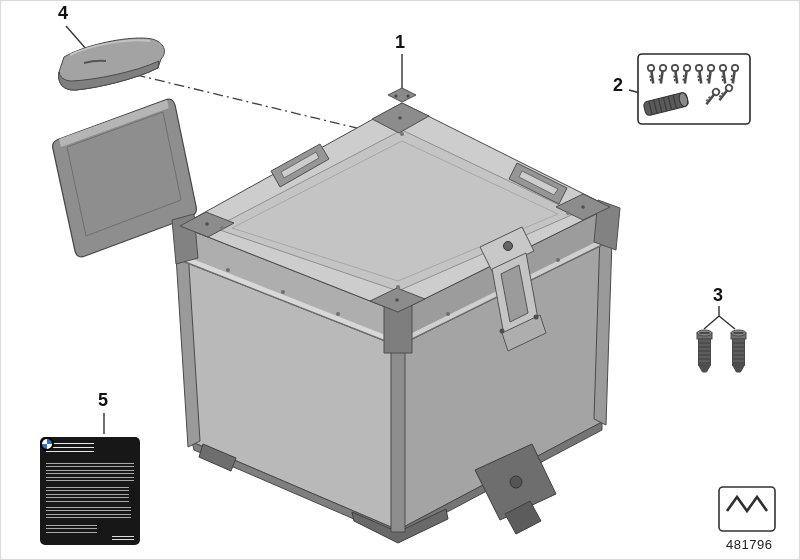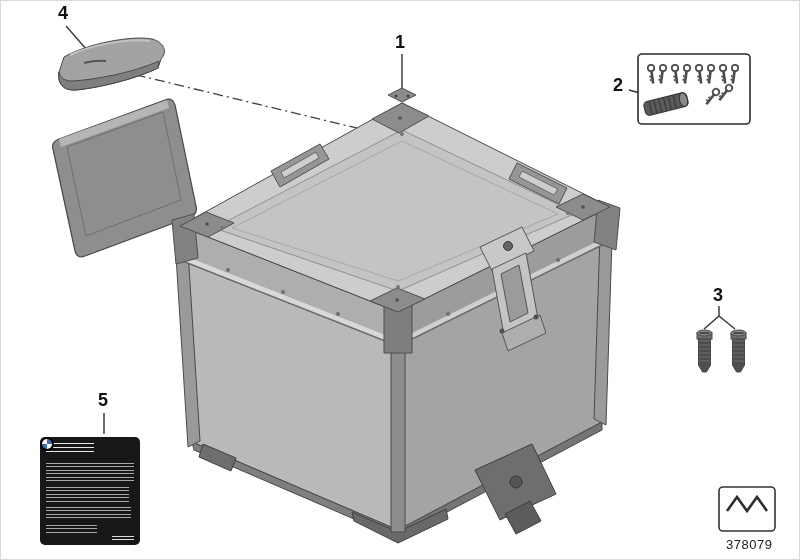--- a/index.html
+++ b/index.html
@@ -213,15 +213,15 @@
         <path d="M2 7 A5 5 0 0 1 7 2 L7 7 Z" fill="#fff"></path>
       </svg>
     </div>
     <div class="l5-block b1"></div>
     <div class="l5-block b2"></div>
     <div class="l5-block b3"></div>
     <div class="l5-block b4"></div>
     <div class="l5-foot"></div>
   </div>
 
-  <div class="partnum">378079</div>
+  <div class="partnum">481796</div>
 
 </div>
 
 </body></html>

